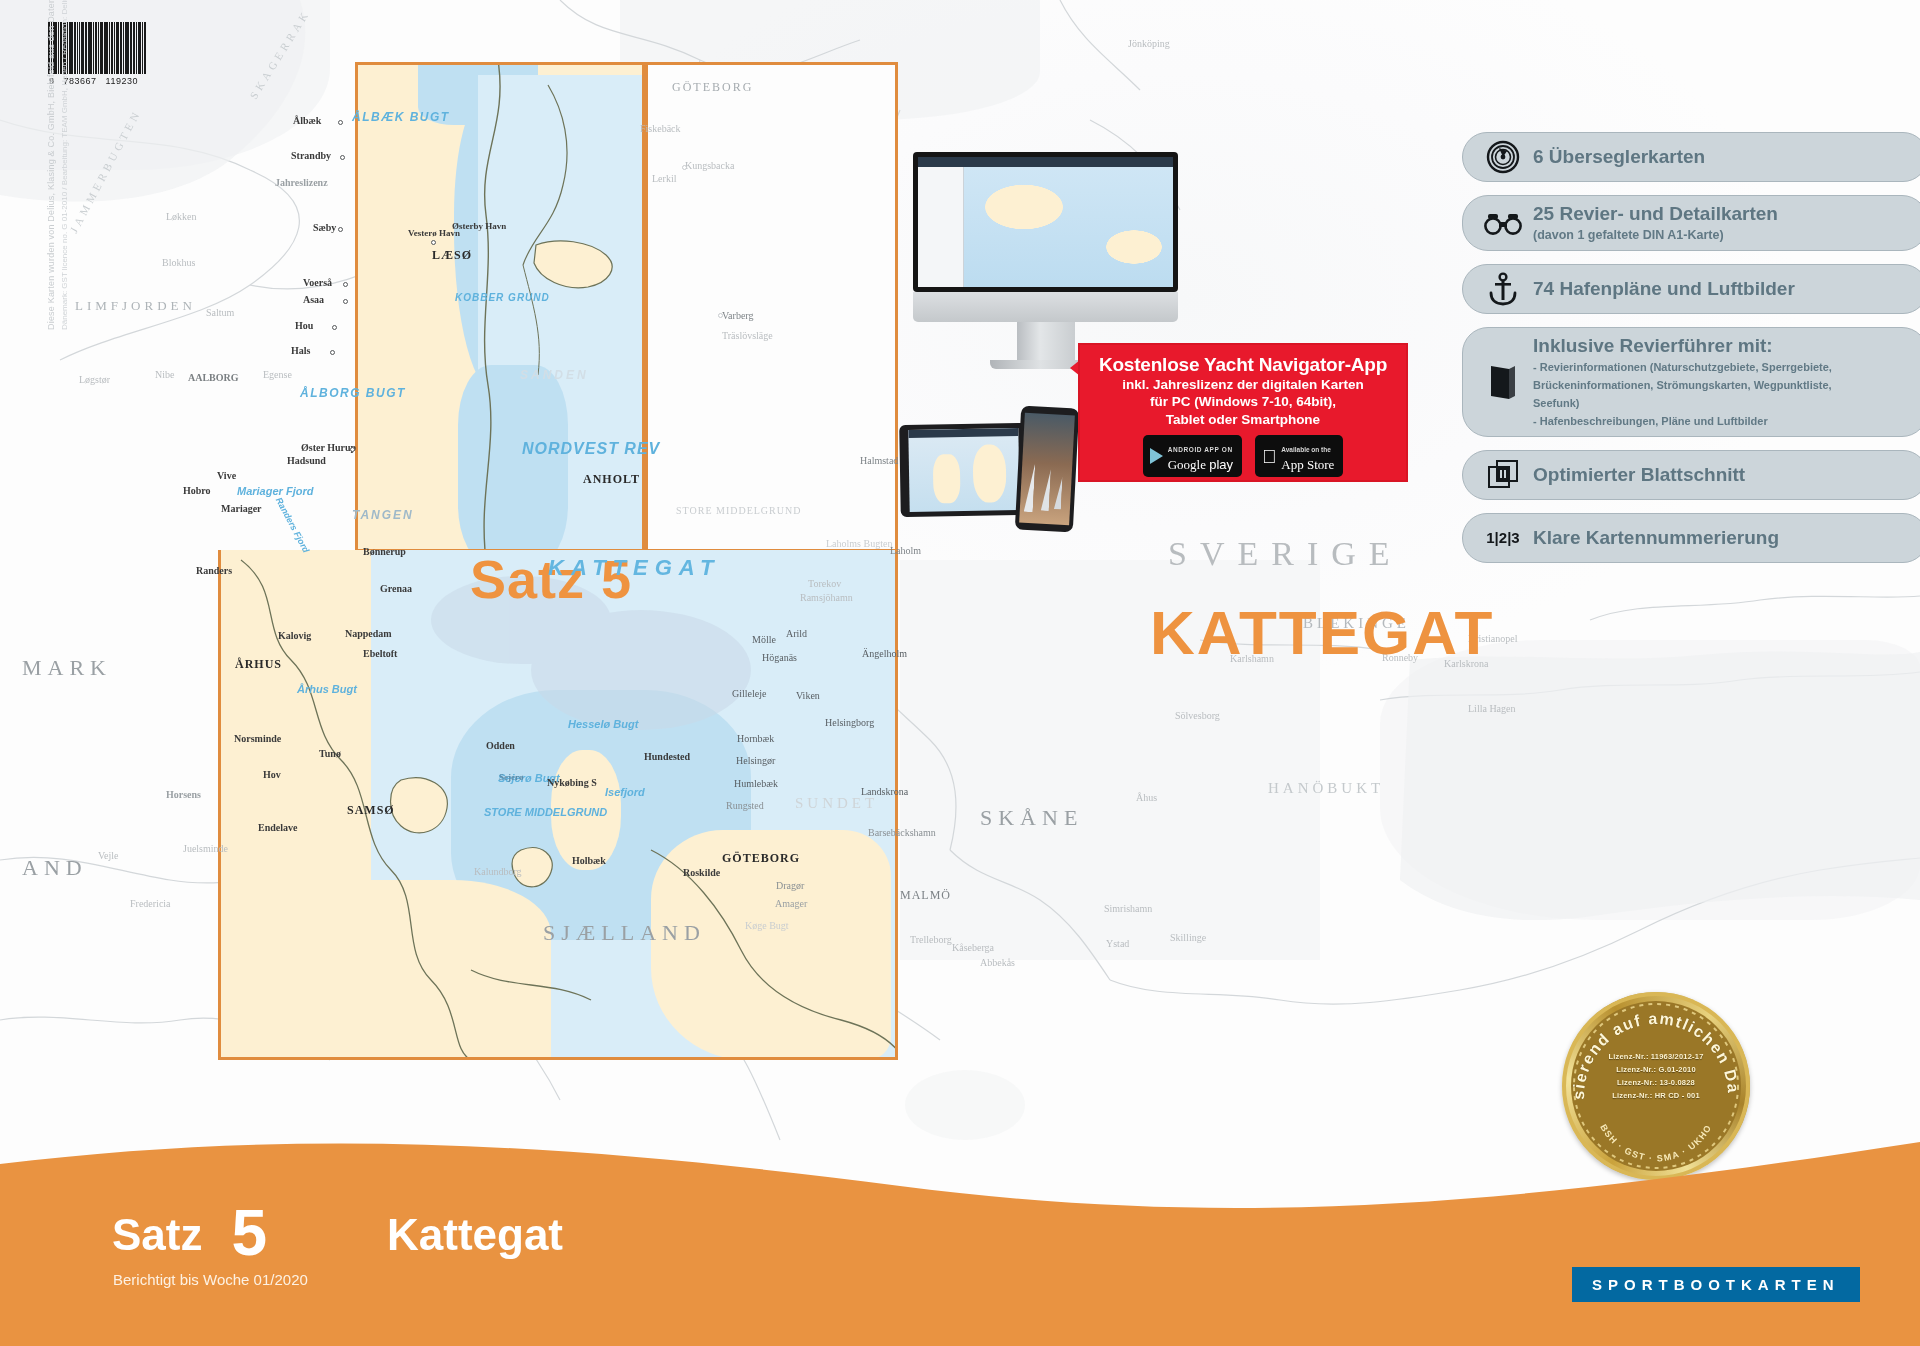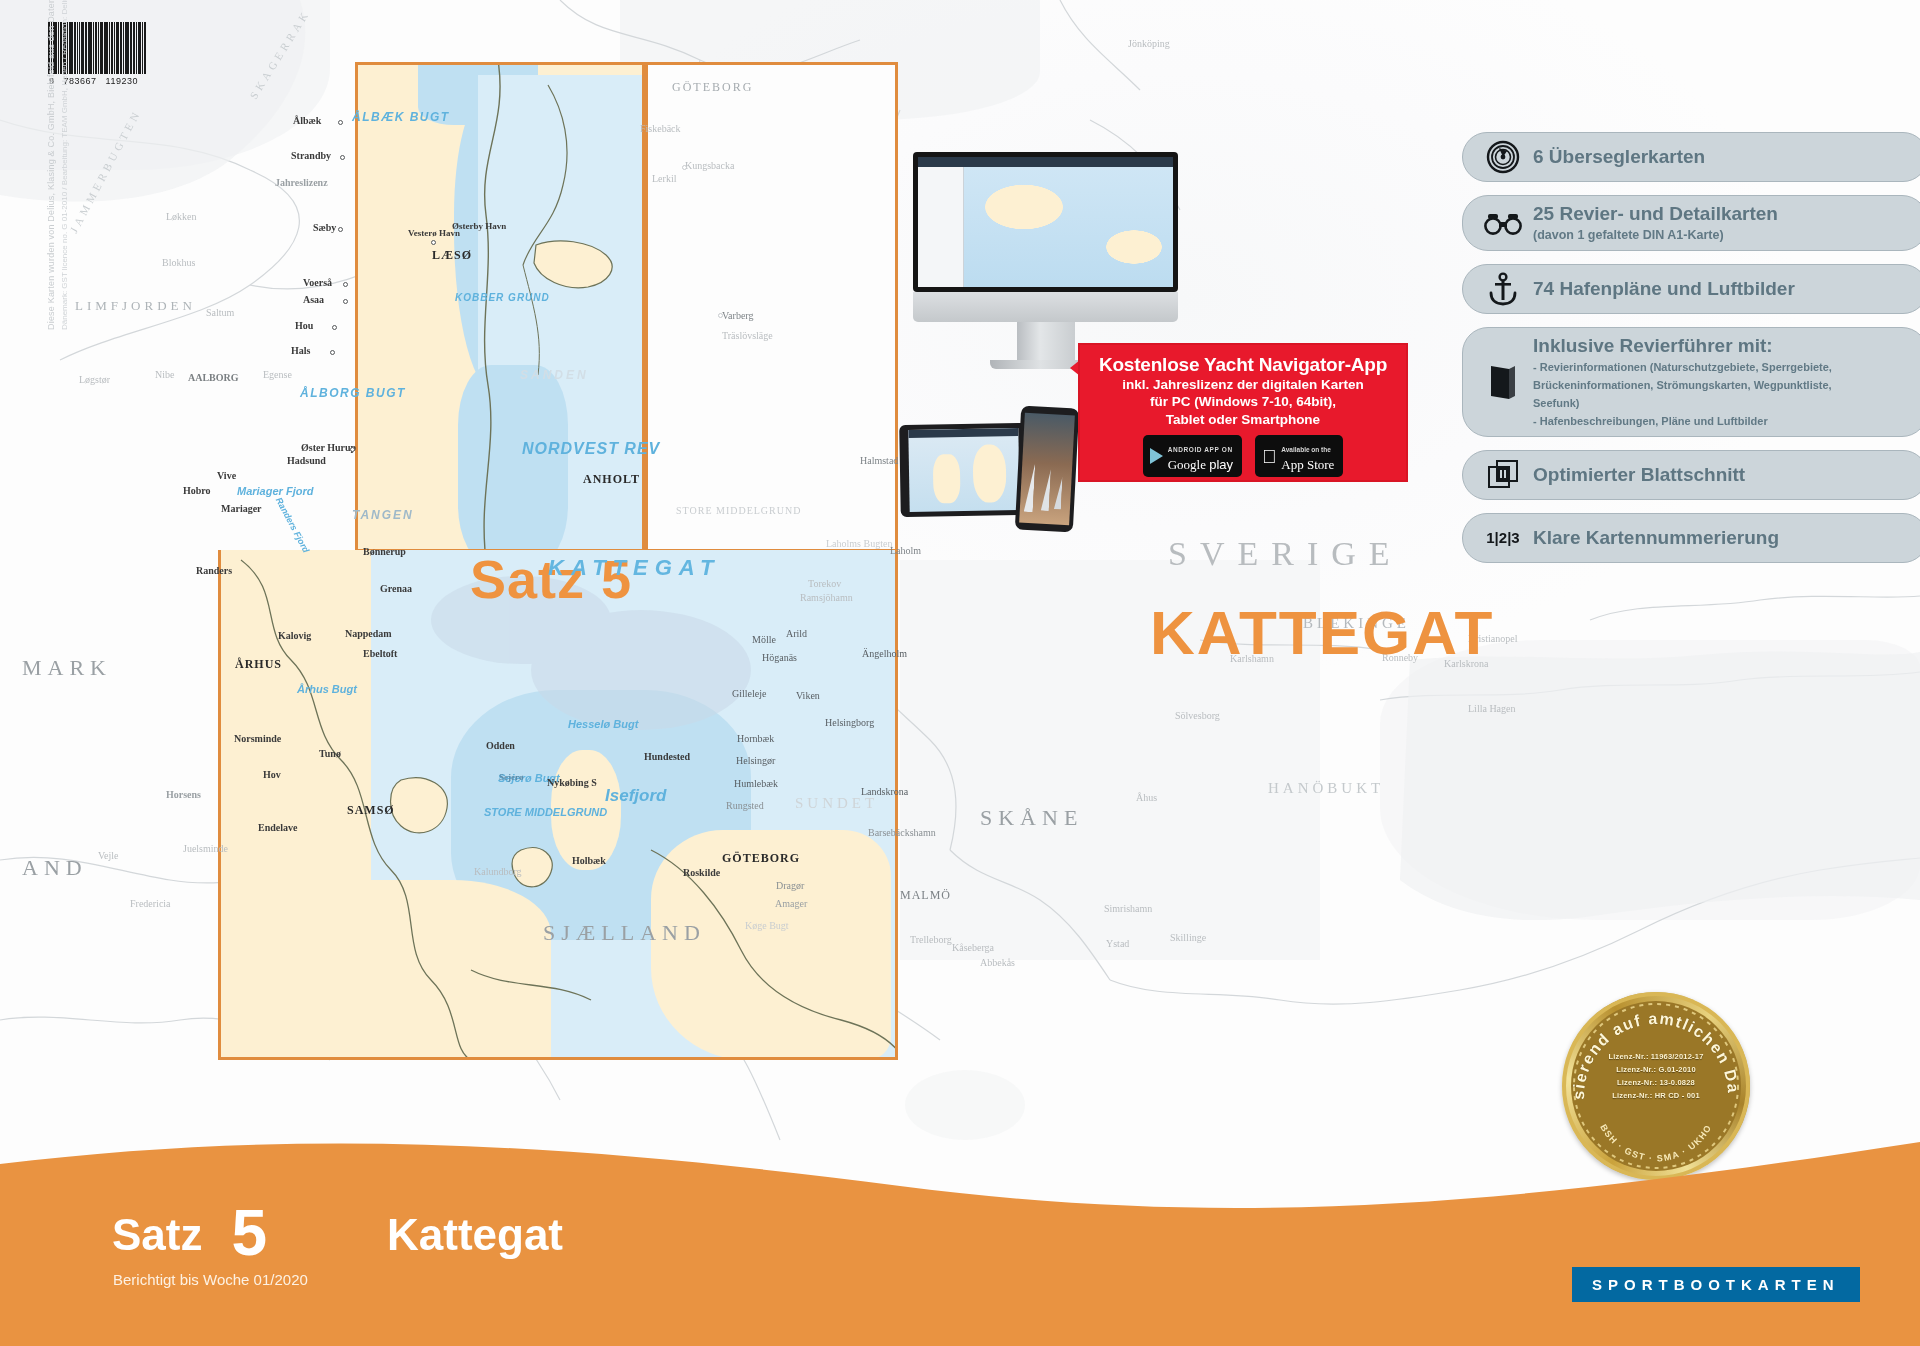--- a/index.html
+++ b/index.html
@@ -484,21 +484,21 @@
     <div class="mlabel sea-name" style="left:300px;top:386px;">ÅLBORG BUGT</div>
     <div class="mlabel sea-name" style="left:455px;top:292px;font-size:10px;letter-spacing:1px;">KOBBER GRUND</div>
     <div class="mlabel sea-name" style="left:522px;top:440px;font-size:16px;letter-spacing:1px;">NORDVEST REV</div>
     <div class="mlabel sea-name" style="left:352px;top:508px;letter-spacing:2px;color:#9fb9c9;">TANGEN</div>
     <div class="mlabel sea-name" style="left:520px;top:368px;letter-spacing:3px;color:#d2dee6;">SANDEN</div>
     <div class="mlabel sea-name" style="left:237px;top:485px;font-size:11px;font-style:italic;letter-spacing:0;">Mariager Fjord</div>
     <div class="mlabel sea-name" style="left:262px;top:520px;font-size:9px;transform:rotate(62deg);letter-spacing:0;">Randers Fjord</div>
     <div class="mlabel sea-name" style="left:297px;top:683px;font-size:11px;letter-spacing:0;">Århus Bugt</div>
     <div class="mlabel sea-name" style="left:568px;top:718px;font-size:11px;letter-spacing:0;">Hesselø Bugt</div>
     <div class="mlabel sea-name" style="left:498px;top:772px;font-size:11px;letter-spacing:0;">Sejerø Bugt</div>
-    <div class="mlabel sea-name" style="left:605px;top:786px;font-size:17px;letter-spacing:0;">Isefjord</div>
+    <div class="mlabel sea-name" style="left:605px;top:786px;font-size:11px;letter-spacing:0;">Isefjord</div>
     <div class="mlabel sea-name" style="left:484px;top:806px;font-size:11px;letter-spacing:0;">STORE MIDDELGRUND</div>
     <div class="mlabel faint2" style="left:676px;top:505px;letter-spacing:1px;">STORE MIDDELGRUND</div>
     <div class="mlabel faint2" style="left:826px;top:538px;">Laholms Bugten</div>
     <div class="mlabel faint2" style="left:745px;top:920px;">Køge Bugt</div>
 
     <div class="mlabel sea-big" style="left:548px;top:555px;">KATTEGAT</div>
 
     <div class="mlabel region" style="left:22px;top:655px;">MARK</div>
     <div class="mlabel region" style="left:22px;top:855px;">AND</div>
     <div class="mlabel region" style="left:543px;top:920px;">SJÆLLAND</div>

